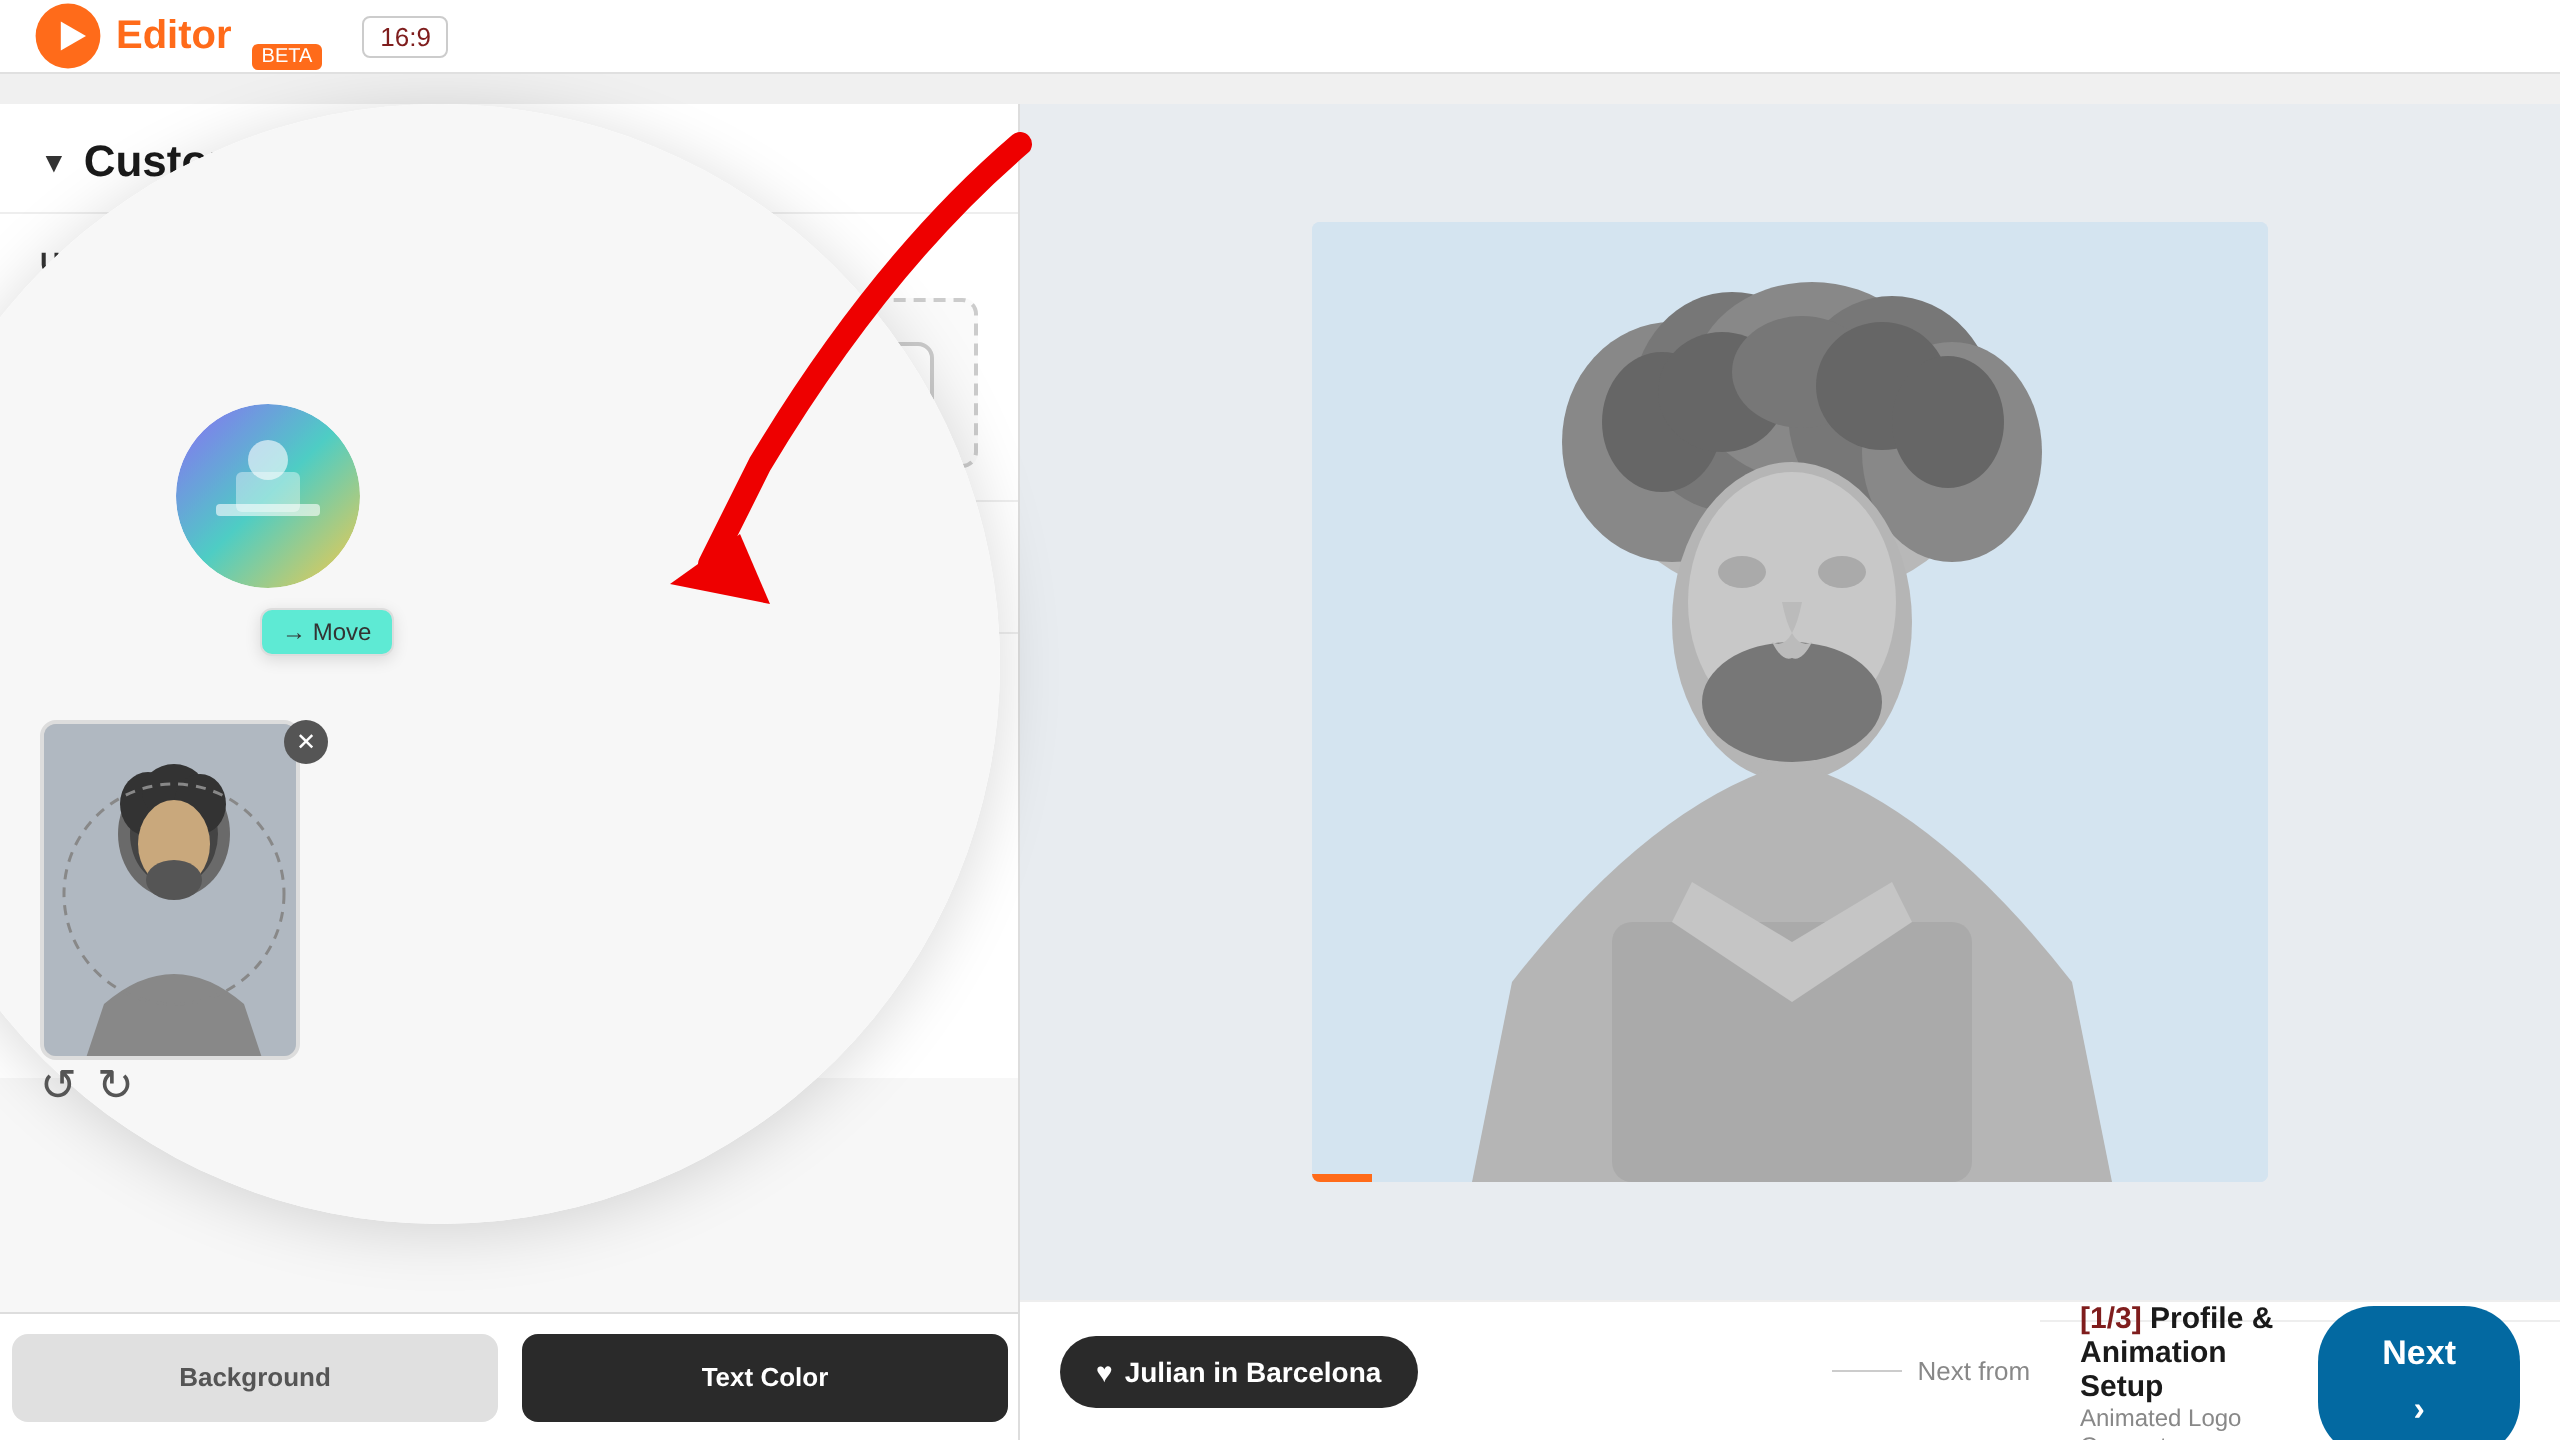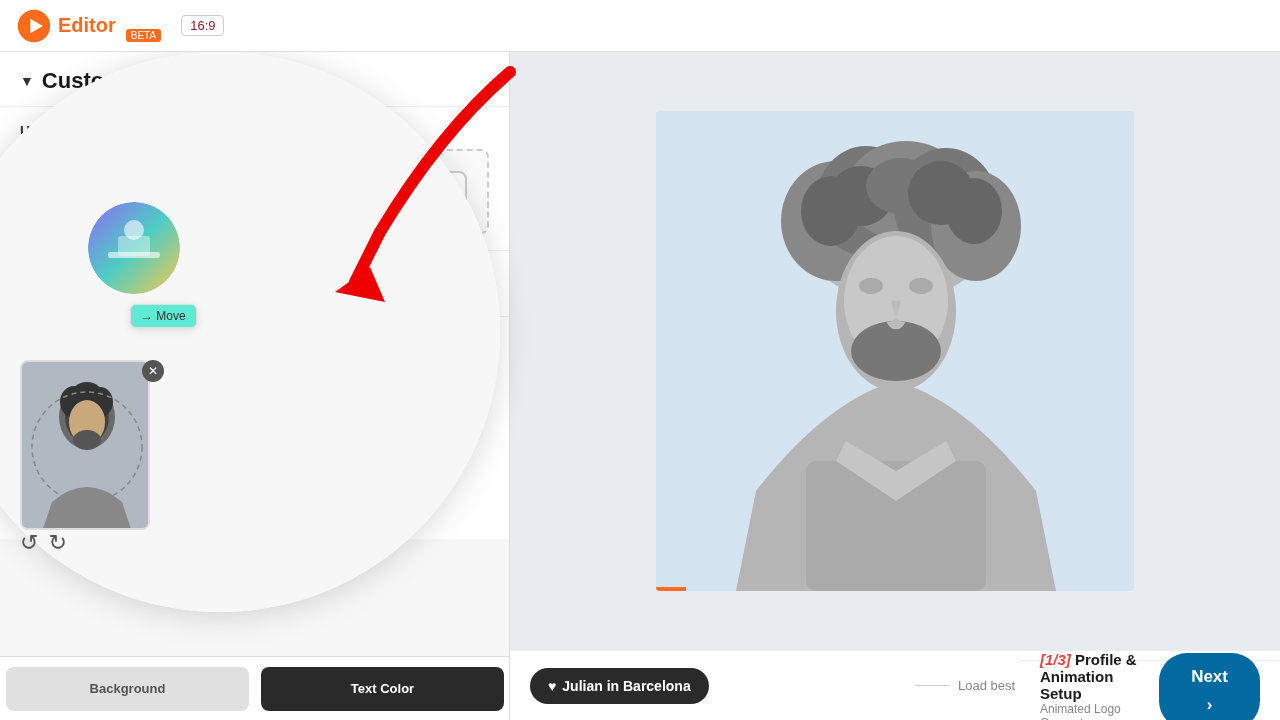--- a/index.html
+++ b/index.html
@@ -9,21 +9,21 @@
       width: 1280px;
       height: 720px;
       overflow: hidden;
       position: relative;
     }
 
     
     .top-bar {
       position: absolute;
       top: 0; left: 0; right: 0;
-      height: 52px;
+      height: 37px;
       background: #fff;
       display: flex;
       align-items: center;
       padding: 0 16px;
       z-index: 10;
       border-bottom: 1px solid #e0e0e0;
     }
     .logo-area {
       display: flex;
       align-items: center;
@@ -623,35 +623,35 @@
 
     <button class="favorite-btn">
       <span>♥</span>
       <span>Julian in Barcelona</span>
     </button>
 
     <div style="flex:1;"></div>
 
     <div style="display:flex;align-items:center;gap:8px;">
       <div style="height:1px;width:35px;background:#ccc;"></div>
-      <span style="font-size:13px;color:#888;">Load best</span>
+      <span style="font-size:13px;color:#888;">Next from</span>
       <div style="height:1px;width:35px;background:#ccc;"></div>
     </div>
 
     <button class="load-btn">AI</button>
     <button class="load-btn-inactive">Favs</button>
 
     <button class="load-arrow-btn">
       <span>›</span>
     </button>
   </div>
 
   <div class="footer">
     <div class="footer-step-info">
-      <div class="footer-step-title"><span style="color:#ef4444;font-style:italic;">[1/3]</span> Profile &amp; Animation Setup</div>
+      <div class="footer-step-title"><span style="color:#7f1d1d;">[1/3]</span> Profile &amp; Animation Setup</div>
       <div class="footer-step-sub">Animated Logo Generator</div>
     </div>
     <button class="next-btn">
       <span>Next</span>
       <span>›</span>
     </button>
   </div>
 
 </div>
 

